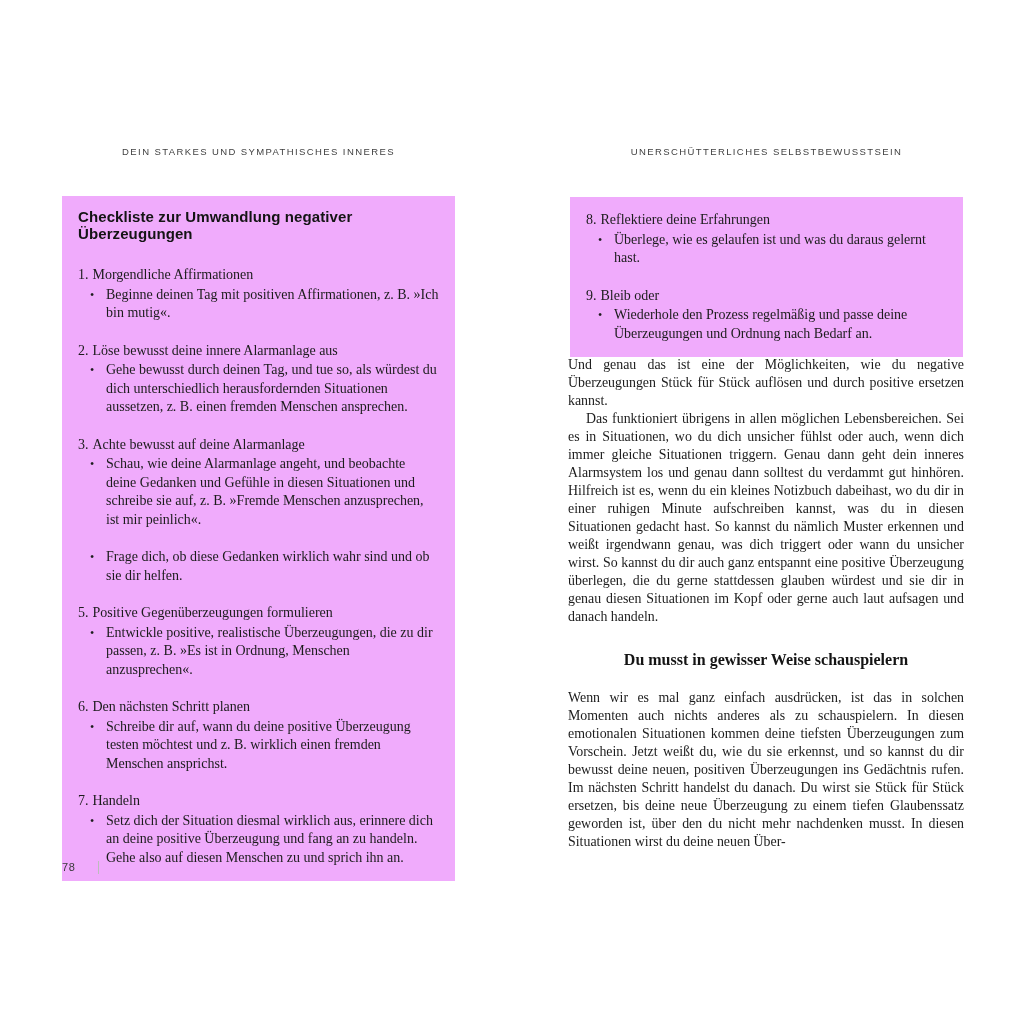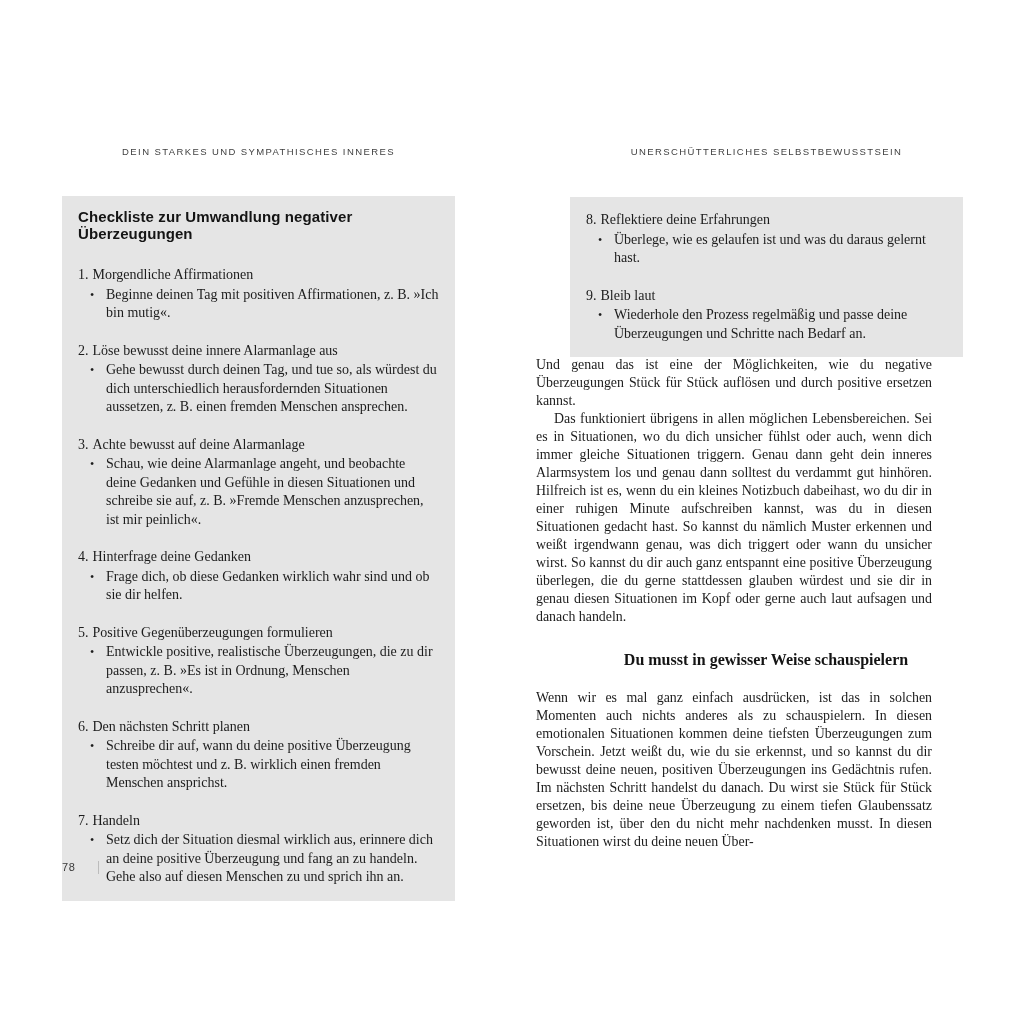--- a/index.html
+++ b/index.html
@@ -25,21 +25,21 @@
     letter-spacing: 1.4px;
     color: #3f3f3f;
     white-space: nowrap;
   }
   .running-head.left  { left: 62px; }
   .running-head.right { left: 570px; text-align: center; }
 
   
   .check-box {
     position: absolute;
-    background: #e5e5e5;
+    background: #f0abfc;
     padding: 12px 16px 14px 16px;
   }
   .check-box.left  { left: 62px;  top: 196px; width: 393px; min-height: 642px; }
   .check-box.right { left: 570px; top: 197px; width: 393px; min-height: 139px; padding-top: 14px; }
 
   .box-title {
     font-family: "Liberation Sans", sans-serif;
     font-weight: bold;
     font-size: 15px;
     color: #141414;
@@ -66,21 +66,21 @@
     width: 16px;
     flex: 0 0 16px;
     text-align: left;
     font-size: 12px;
   }
   .item-bullet .bullet-text { flex: 1; }
 
   
   .body-block {
     position: absolute;
-    left: 536px;
+    left: 568px;
     width: 396px;
     font-size: 13.9px;
     line-height: 18px;
     text-align: justify;
   }
   .body-block.first { top: 356px; }
   .body-block p.indent { text-indent: 18px; }
 
   .section-heading {
     position: absolute;
@@ -148,21 +148,20 @@
 
     <div class="check-item">
       <div class="item-title"><span class="num">3.</span><span>Achte bewusst auf deine Alarmanlage</span></div>
       <div class="item-bullet">
           <span class="bullet">•</span>
           <span class="bullet-text">Schau, wie deine Alarmanlage angeht, und beobachte deine Gedanken und Gefühle in diesen Situationen und schreibe sie auf, z. B. »Fremde Menschen anzusprechen, ist mir peinlich«.</span>
         </div>
     </div>
 
     <div class="check-item">
-      <div class="item-title"><span class="num">4.</span><span>Hinterfrage deine Gedanken</span></div>
       <div class="item-bullet">
           <span class="bullet">•</span>
           <span class="bullet-text">Frage dich, ob diese Gedanken wirklich wahr sind und ob sie dir helfen.</span>
         </div>
     </div>
 
     <div class="check-item">
       <div class="item-title"><span class="num">5.</span><span>Positive Gegenüberzeugungen formulieren</span></div>
       <div class="item-bullet">
           <span class="bullet">•</span>
@@ -190,24 +189,24 @@
   <div class="check-box right">
     <div class="check-item">
       <div class="item-title"><span class="num">8.</span><span>Reflektiere deine Erfahrungen</span></div>
       <div class="item-bullet">
           <span class="bullet">•</span>
           <span class="bullet-text">Überlege, wie es gelaufen ist und was du daraus gelernt hast.</span>
         </div>
     </div>
 
     <div class="check-item">
-      <div class="item-title"><span class="num">9.</span><span>Bleib laut</span></div>
-      <div class="item-bullet">
-          <span class="bullet">•</span>
-          <span class="bullet-text">Wiederhole den Prozess regelmäßig und passe deine Überzeugungen und Schritte nach Bedarf an.</span>
+      <div class="item-title"><span class="num">9.</span><span>Bleib oder</span></div>
+      <div class="item-bullet">
+          <span class="bullet">•</span>
+          <span class="bullet-text">Wiederhole den Prozess regelmäßig und passe deine Überzeugungen und Ordnung nach Bedarf an.</span>
         </div>
     </div>
   </div>
 
   <div class="body-block first">
     <p>Und genau das ist eine der Möglichkeiten, wie du negative Überzeugungen Stück für Stück auflösen und durch positive ersetzen kannst.</p>
     <p class="indent">Das funktioniert übrigens in allen möglichen Lebensbereichen. Sei es in Situationen, wo du dich unsicher fühlst oder auch, wenn dich immer gleiche Situationen triggern. Genau dann geht dein inneres Alarmsystem los und genau dann solltest du verdammt gut hinhören. Hilfreich ist es, wenn du ein kleines Notizbuch dabeihast, wo du dir in einer ruhigen Minute aufschreiben kannst, was du in diesen Situationen gedacht hast. So kannst du nämlich Muster erkennen und weißt irgendwann genau, was dich triggert oder wann du unsicher wirst. So kannst du dir auch ganz entspannt eine positive Überzeugung überlegen, die du gerne stattdessen glauben würdest und sie dir in genau diesen Situationen im Kopf oder gerne auch laut aufsagen und danach handeln.</p>
   </div>
 
   <div class="section-heading">Du musst in gewisser Weise schauspielern</div>

